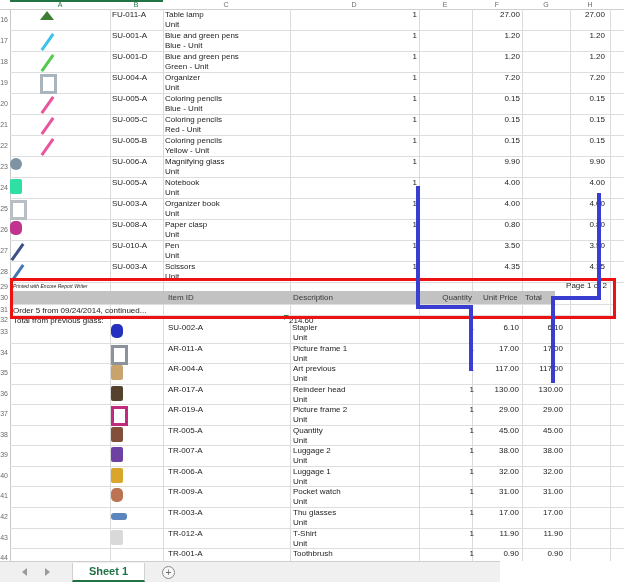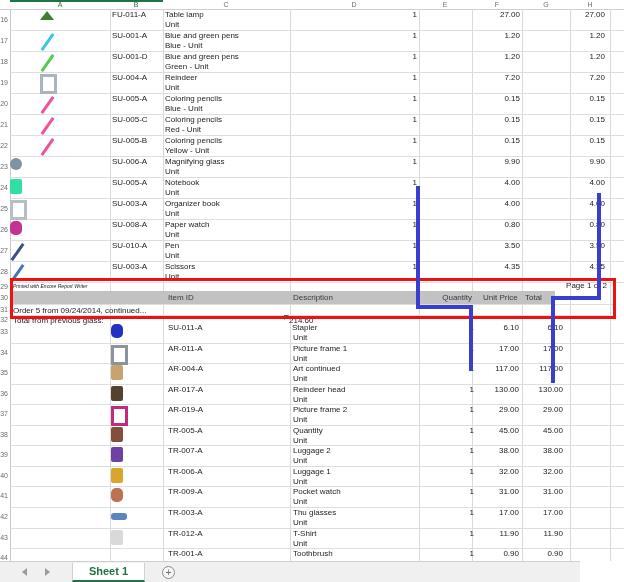--- a/index.html
+++ b/index.html
@@ -14,21 +14,21 @@
   .vline{position:absolute;top:9px;width:1px;background:#dadada;}
   .hline{position:absolute;left:10px;height:1px;background:#dedede;}
   .cell{position:absolute;font-size:8px;line-height:9px;white-space:nowrap;color:#1c1c1c;}
   .cell.r{text-align:right;}
   .band{position:absolute;left:12px;top:291px;width:543px;height:13px;background:#c2c2c2;}
   .bandlbl{position:absolute;top:293px;font-size:8px;color:#3a3a3a;white-space:nowrap;}
   .tinynote{position:absolute;left:13px;top:283px;font-size:5px;font-style:italic;color:#222;white-space:nowrap;}
   .greentri{position:absolute;width:0;height:0;border-top:5px solid #1f8b3b;border-right:5px solid transparent;}
   .redbox{position:absolute;left:10px;top:278px;width:600px;height:35px;border:3px solid #ee1111;z-index:50;}
   #anno{position:absolute;left:0;top:0;z-index:60;pointer-events:none;}
-  #tabbar{position:absolute;left:0;top:561px;width:580px;height:21px;background:#f0f0f0;border-top:1px solid #cfcfcf;box-sizing:border-box;}
+  #tabbar{position:absolute;left:0;top:561px;width:500px;height:21px;background:#f0f0f0;border-top:1px solid #cfcfcf;box-sizing:border-box;}
   .navarrow{position:absolute;top:6px;width:0;height:0;border-top:4px solid transparent;border-bottom:4px solid transparent;}
   .navarrow.left{border-right:5px solid #9b9b9b;}
   .navarrow.right{border-left:5px solid #9b9b9b;}
   #sheettab{position:absolute;left:72px;top:1px;width:73px;height:19px;background:#fff;border-left:1px solid #d0d0d0;border-right:1px solid #d0d0d0;border-bottom:2px solid #217346;box-sizing:border-box;text-align:center;font-size:11px;font-weight:bold;color:#217346;line-height:17px;}
   #addsheet{position:absolute;left:162px;top:4px;width:13px;height:13px;border:1px solid #8a8a8a;border-radius:50%;box-sizing:border-box;color:#6a6a6a;font-size:10px;line-height:11px;text-align:center;background:#f7f7f7;}
   .icon{position:absolute;}
 </style>
 </head>
 <body>
 
@@ -130,21 +130,21 @@
         <div class="cell r" style="right: 19px; top: 31px;">1.20</div>
         <div class="icon" style="left: 40px; top: 32px; width: 3px; height: 20px; background: rgb(59, 195, 234); transform: rotate(35deg); margin-left: 6px;"></div>
         <div class="cell" style="left: 112px; top: 52px;">SU-001-D</div>
         <div class="cell" style="left: 165px; top: 52px;">Blue and green pens</div>
         <div class="cell" style="left: 165px; top: 62px;">Green - Unit</div>
         <div class="cell r" style="right: 207px; top: 52px;">1</div>
         <div class="cell r" style="right: 104px; top: 52px;">1.20</div>
         <div class="cell r" style="right: 19px; top: 52px;">1.20</div>
         <div class="icon" style="left: 40px; top: 53px; width: 3px; height: 20px; background: rgb(85, 201, 78); transform: rotate(35deg); margin-left: 6px;"></div>
         <div class="cell" style="left: 112px; top: 73px;">SU-004-A</div>
-        <div class="cell" style="left: 165px; top: 73px;">Reindeer</div>
+        <div class="cell" style="left: 165px; top: 73px;">Organizer</div>
         <div class="cell" style="left: 165px; top: 83px;">Unit</div>
         <div class="cell r" style="right: 207px; top: 73px;">1</div>
         <div class="cell r" style="right: 104px; top: 73px;">7.20</div>
         <div class="cell r" style="right: 19px; top: 73px;">7.20</div>
         <div class="icon" style="left: 40px; top: 74px; width: 11px; height: 14px; border: 3px solid rgb(170, 180, 188); box-sizing: content-box;"></div>
         <div class="cell" style="left: 112px; top: 94px;">SU-005-A</div>
         <div class="cell" style="left: 165px; top: 94px;">Coloring pencils</div>
         <div class="cell" style="left: 165px; top: 104px;">Blue - Unit</div>
         <div class="cell r" style="right: 207px; top: 94px;">1</div>
         <div class="cell r" style="right: 104px; top: 94px;">0.15</div>
@@ -179,21 +179,21 @@
         <div class="cell r" style="right: 19px; top: 178px;">4.00</div>
         <div class="icon" style="left: 10px; top: 179px; width: 12px; height: 15px; background: rgb(47, 224, 162); border-radius: 2px;"></div>
         <div class="cell" style="left: 112px; top: 199px;">SU-003-A</div>
         <div class="cell" style="left: 165px; top: 199px;">Organizer book</div>
         <div class="cell" style="left: 165px; top: 209px;">Unit</div>
         <div class="cell r" style="right: 207px; top: 199px;">1</div>
         <div class="cell r" style="right: 104px; top: 199px;">4.00</div>
         <div class="cell r" style="right: 19px; top: 199px;">4.00</div>
         <div class="icon" style="left: 10px; top: 200px; width: 11px; height: 14px; border: 3px solid rgb(185, 190, 196); box-sizing: content-box;"></div>
         <div class="cell" style="left: 112px; top: 220px;">SU-008-A</div>
-        <div class="cell" style="left: 165px; top: 220px;">Paper watch</div>
+        <div class="cell" style="left: 165px; top: 220px;">Paper clasp</div>
         <div class="cell" style="left: 165px; top: 230px;">Unit</div>
         <div class="cell r" style="right: 207px; top: 220px;">1</div>
         <div class="cell r" style="right: 104px; top: 220px;">0.80</div>
         <div class="cell r" style="right: 19px; top: 220px;">0.80</div>
         <div class="icon" style="left: 10px; top: 221px; width: 12px; height: 14px; background: rgb(194, 51, 144); border-radius: 5px;"></div>
         <div class="cell" style="left: 112px; top: 241px;">SU-010-A</div>
         <div class="cell" style="left: 165px; top: 241px;">Pen</div>
         <div class="cell" style="left: 165px; top: 251px;">Unit</div>
         <div class="cell r" style="right: 207px; top: 241px;">1</div>
         <div class="cell r" style="right: 104px; top: 241px;">3.50</div>
@@ -215,36 +215,36 @@
     <div class="bandlbl" style="left:293px;">Description</div>
     <div class="bandlbl" style="left:400px;width:72px;text-align:right;">Quantity</div>
     <div class="bandlbl" style="left:483px;text-align:center;">Unit Price</div>
     <div class="bandlbl" style="left:525px;">Total</div>
     <div class="cell" style="left:13px;top:306px;">Order 5 from 09/24/2014, continued...</div>
     <div class="cell" style="left:13px;top:316px;">Total from previous glass:</div>
     <div class="greentri" style="left:284px;top:315px;"></div>
     <div class="cell" style="left:289px;top:316px;">214.60</div>
 
     <div id="gen-lower">
-        <div class="cell" style="left: 168px; top: 323px;">SU-011-A</div>
+        <div class="cell" style="left: 168px; top: 323px;">SU-002-A</div>
         <div class="cell" style="left: 292px; top: 323px;">Stapler</div>
         <div class="cell" style="left: 293px; top: 333px;">Unit</div>
         <div class="cell r" style="right: 150px; top: 323px;">1</div>
         <div class="cell r" style="right: 105px; top: 323px;">6.10</div>
         <div class="cell r" style="right: 61px; top: 323px;">6.10</div>
         <div class="icon" style="left: 111px; top: 324px; width: 12px; height: 14px; background: rgb(36, 48, 192); border-radius: 5px;"></div>
         <div class="cell" style="left: 168px; top: 344px;">AR-011-A</div>
         <div class="cell" style="left: 293px; top: 344px;">Picture frame 1</div>
         <div class="cell" style="left: 293px; top: 354px;">Unit</div>
         <div class="cell r" style="right: 150px; top: 344px;">1</div>
         <div class="cell r" style="right: 105px; top: 344px;">17.00</div>
         <div class="cell r" style="right: 61px; top: 344px;">17.00</div>
         <div class="icon" style="left: 111px; top: 345px; width: 11px; height: 14px; border: 3px solid rgb(141, 147, 155); box-sizing: content-box;"></div>
         <div class="cell" style="left: 168px; top: 364px;">AR-004-A</div>
-        <div class="cell" style="left: 293px; top: 364px;">Art continued</div>
+        <div class="cell" style="left: 293px; top: 364px;">Art previous</div>
         <div class="cell" style="left: 293px; top: 374px;">Unit</div>
         <div class="cell r" style="right: 150px; top: 364px;">1</div>
         <div class="cell r" style="right: 105px; top: 364px;">117.00</div>
         <div class="cell r" style="right: 61px; top: 364px;">117.00</div>
         <div class="icon" style="left: 111px; top: 365px; width: 12px; height: 15px; background: rgb(200, 163, 110); border-radius: 2px;"></div>
         <div class="cell" style="left: 168px; top: 385px;">AR-017-A</div>
         <div class="cell" style="left: 293px; top: 385px;">Reindeer head</div>
         <div class="cell" style="left: 293px; top: 395px;">Unit</div>
         <div class="cell r" style="right: 150px; top: 385px;">1</div>
         <div class="cell r" style="right: 105px; top: 385px;">130.00</div>

